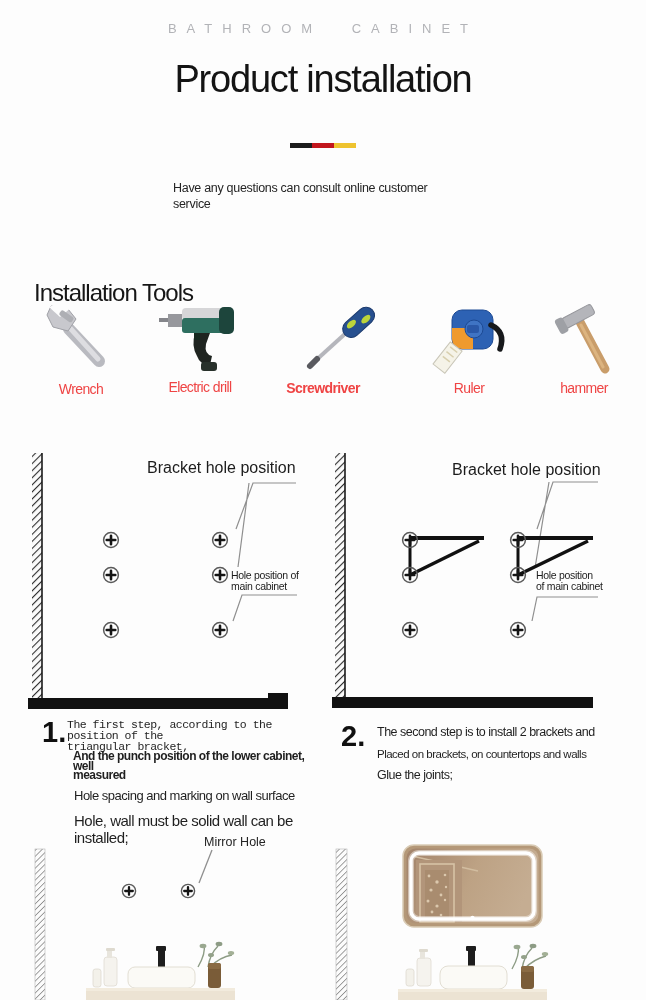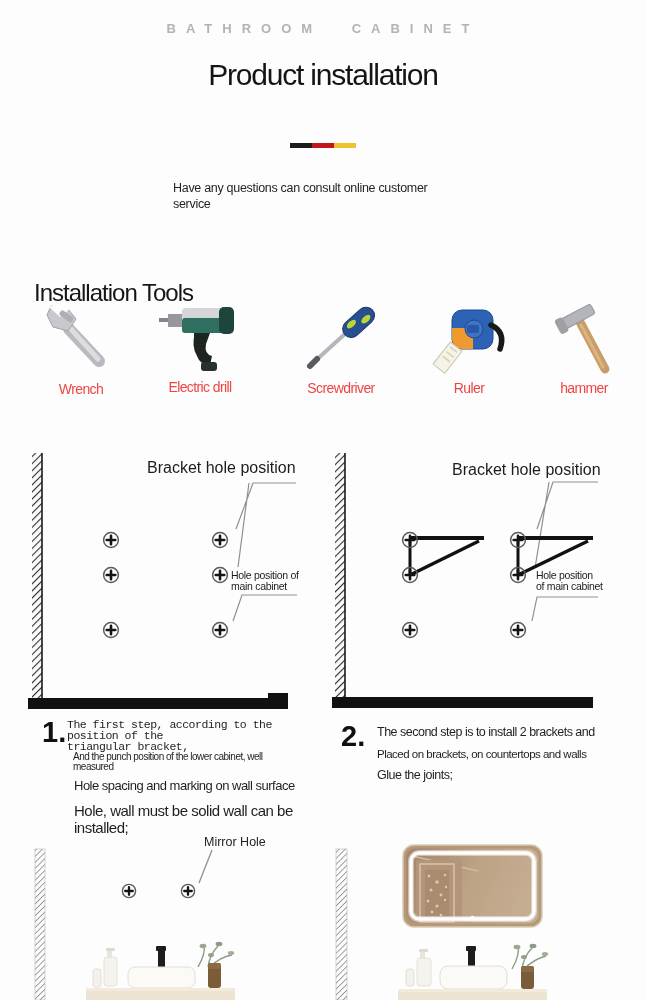--- a/index.html
+++ b/index.html
@@ -6,25 +6,25 @@
   .page{
     position:relative;width:646px;height:1000px;margin:0 auto;
     background:#fdfdfd;overflow:hidden;
     font-family:"Liberation Sans", sans-serif;color:#1c1c1c;
   }
   .abs{position:absolute;}
   
   .eyebrow{
     top:21px;left:0;width:646px;text-align:center;
     font-size:13px;letter-spacing:10px;word-spacing:16px;
-    color:#b2b3b7;font-weight:700;
+    color:#b2b3b7;font-weight:400;
   }
   .title{
     top:58px;left:0;width:646px;text-align:center;margin:0;
-    font-size:30px;font-weight:500;letter-spacing:-1.2px;color:#141414;
+    font-size:38px;font-weight:500;letter-spacing:-1.2px;color:#141414;
   }
   .divider{top:143px;left:290px;width:66px;height:5px;display:flex;}
   .divider span{flex:1;height:5px;}
   .subtitle{
     top:180px;left:173px;width:278px;
     font-size:12.5px;line-height:16px;letter-spacing:-0.3px;color:#242424;
   }
   
   .tools-heading{
     top:263px;left:18px;margin:16px;
@@ -35,21 +35,21 @@
   .tool-label{
     position:absolute;top:82px;left:-30px;width:152px;text-align:center;
     font-size:14px;letter-spacing:-0.6px;color:#ef4444;
   }
   
   .step-num{
     font-size:29px;font-weight:bold;color:#101010;
   }
   .step-text div{letter-spacing:-0.5px;color:#1f1f1f;}
   .s1l1,.s1l2{font-size:11.5px;line-height:11px;font-family:Liberation Mono, monospace;}
-  .s1l3,.s1l4{font-size:10px;line-height:9.5px;margin-left:6px;}
+  .s1l3,.s1l4{font-size:12px;line-height:9.5px;margin-left:6px;font-weight:bold;}
   .s1l5{font-size:13px;margin-top:7px;margin-left:7px;}
   .s1l6{font-size:15px;margin-top:9px;margin-left:7px;}
   .s2l1{font-size:12.5px;}
   .s2l2{font-size:12.5px;margin-top:7px;margin-left:3px;}
   .s2l3{font-size:11.5px;margin-top:9px;}
   .s2l4{font-size:12.5px;margin-top:8px;}
   svg text{font-family:"Liberation Sans", sans-serif;}
 </style>
 </head>
 <body>
@@ -292,18 +292,18 @@
         <rect x="440" y="966" width="67" height="23" rx="8" fill="#fbfaf6" stroke="#e2ded3" stroke-width="1"></rect>
         <rect x="398" y="989" width="149" height="11" fill="#ece3d3"></rect>
         <rect x="398" y="989" width="149" height="3" fill="#f2ebdd"></rect>
       </g>
     </g>
   </svg>
 
   <div class="abs" style="top:0;left:0;width:0;height:0;">
     <div class="tool-label abs" style="top:381px;left:5px;width:152px;">Wrench</div>
     <div class="tool-label abs" style="top:379px;left:124px;width:152px;">Electric drill</div>
-    <div class="tool-label abs" style="top:380px;left:265px;width:152px;">Screwdriver</div>
+    <div class="tool-label abs" style="top:380px;left:247px;width:152px;font-weight:bold;">Screwdriver</div>
     <div class="tool-label abs" style="top:380px;left:393px;width:152px;">Ruler</div>
     <div class="tool-label abs" style="top:380px;left:508px;width:152px;">hammer</div>
   </div>
 
 </div>
 
 </body></html>

